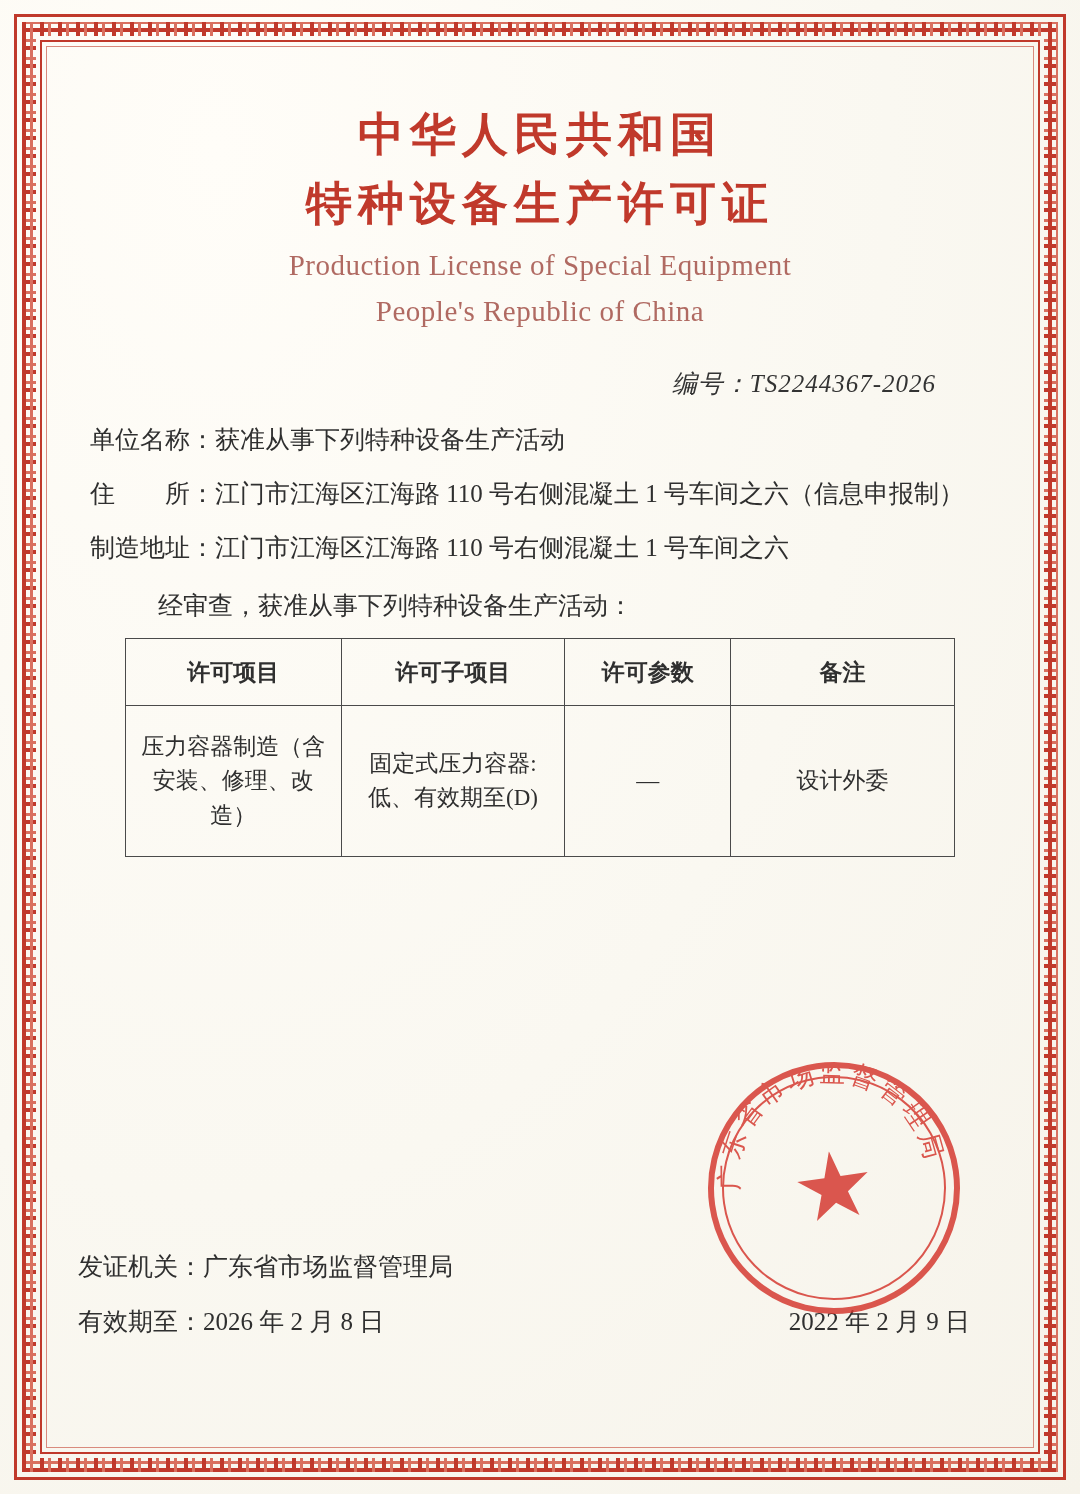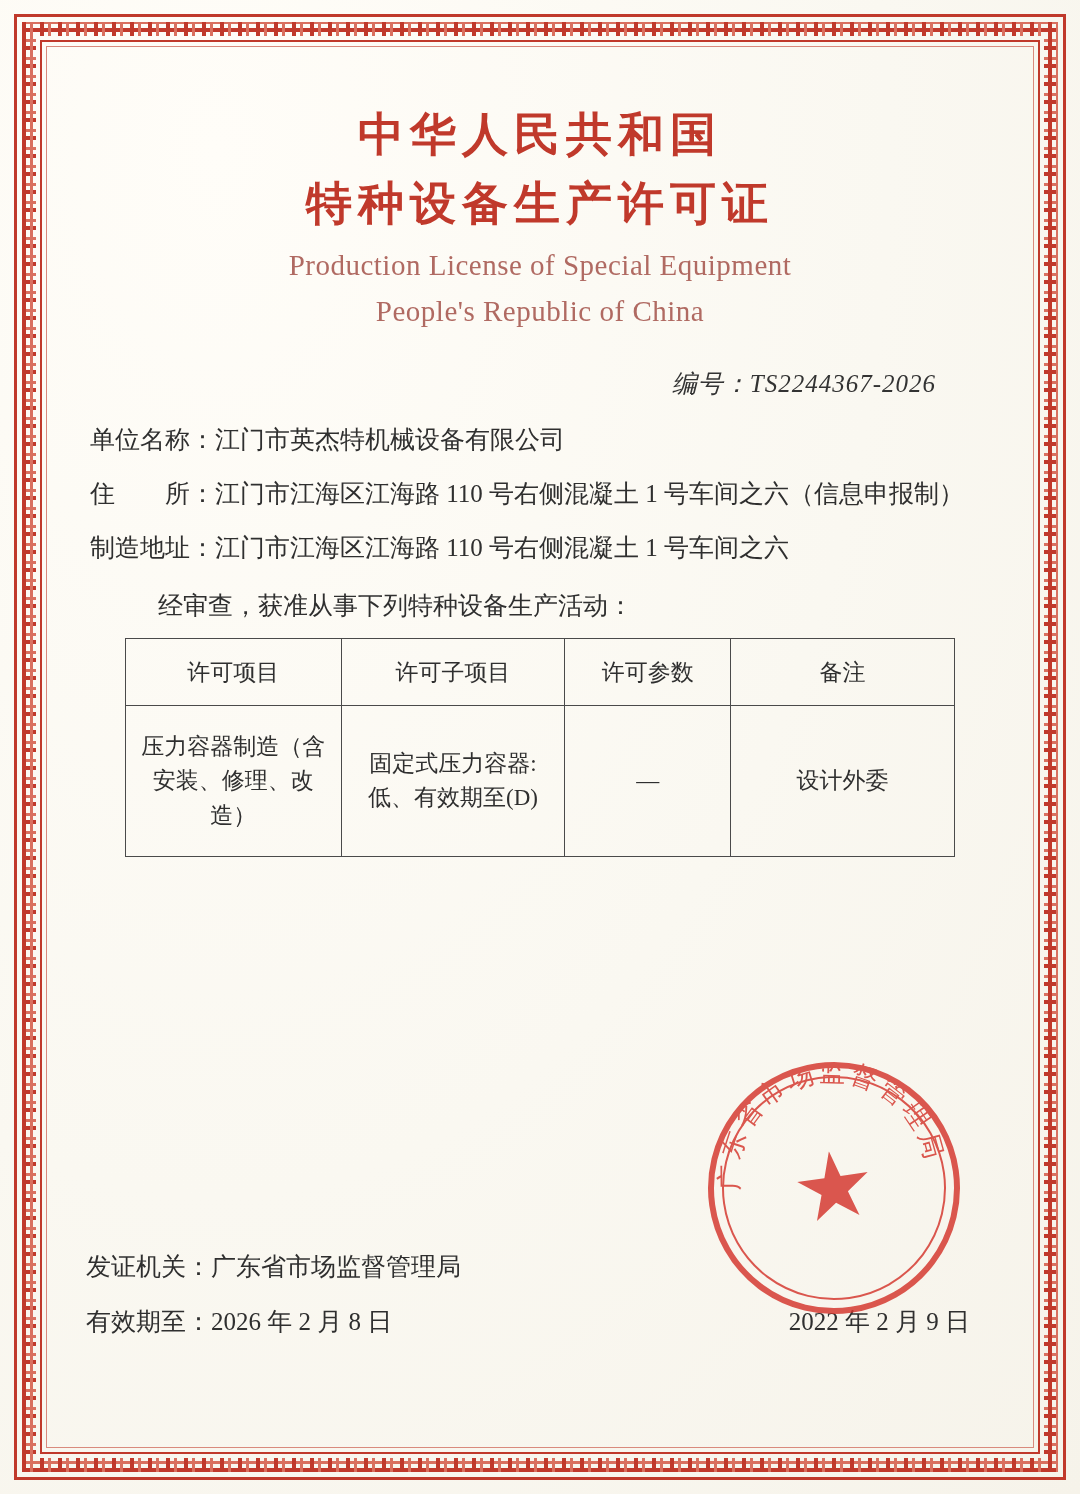--- a/index.html
+++ b/index.html
@@ -145,36 +145,36 @@
     color: #2f2f2f;
   }
   table.license-table th,
   table.license-table td {
     border: 1px solid #4a4a4a;
     text-align: center;
     vertical-align: middle;
     padding: 10px 8px;
   }
   table.license-table th {
-    font-weight: normal;
+    font-weight: bold;
     height: 46px;
   }
   table.license-table td {
     height: 130px;
     line-height: 1.5;
   }
   .col-1 { width: 26%; }
   .col-2 { width: 27%; }
   .col-3 { width: 20%; }
   .col-4 { width: 27%; }
 
   
   .footer {
     position: absolute;
-    left: 24px;
+    left: 16px;
     right: 26px;
     bottom: 96px;
     font-size: 25px;
     color: #2f2f2f;
   }
   .footer .line {
     margin-bottom: 22px;
     display: flex;
     align-items: baseline;
   }
@@ -247,21 +247,21 @@
     <div class="title-en2">People's Republic of China</div>
 
     <div class="serial">
       <span>编号：</span><span>TS2244367-2026</span>
     </div>
 
     <div class="fields">
 
       <div class="field">
         <span class="label">单位名称：</span>
-        <span class="value">江门市英杰特机械设备有限公司</span>
+        <span class="value">获准从事下列特种设备生产活动</span>
       </div>
 
       <div class="field">
         <span class="label">住　　所：</span>
         <span class="value">江门市江海区江海路 110 号右侧混凝土 1 号车间之六（信息申报制）</span>
       </div>
 
       <div class="field">
         <span class="label">制造地址：</span>
         <span class="value">江门市江海区江海路 110 号右侧混凝土 1 号车间之六</span>

